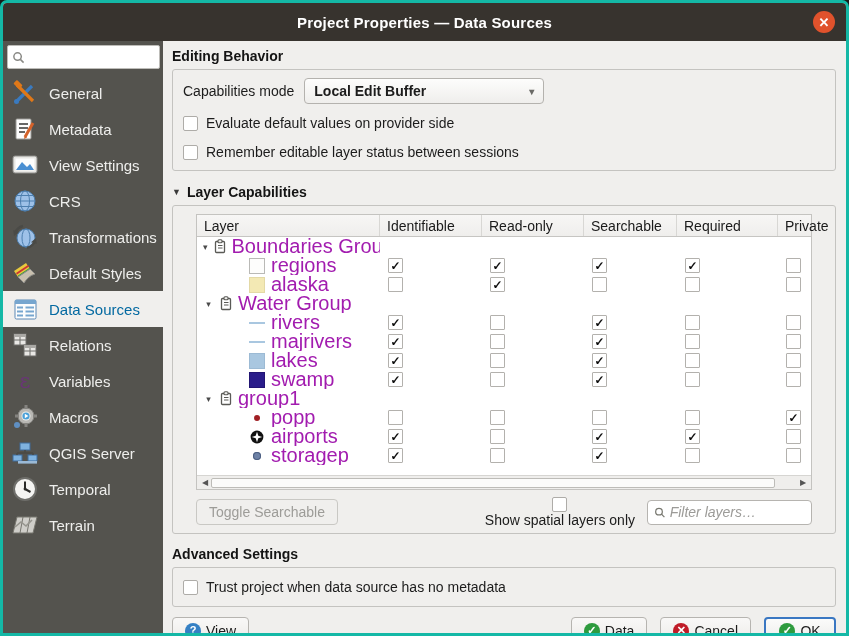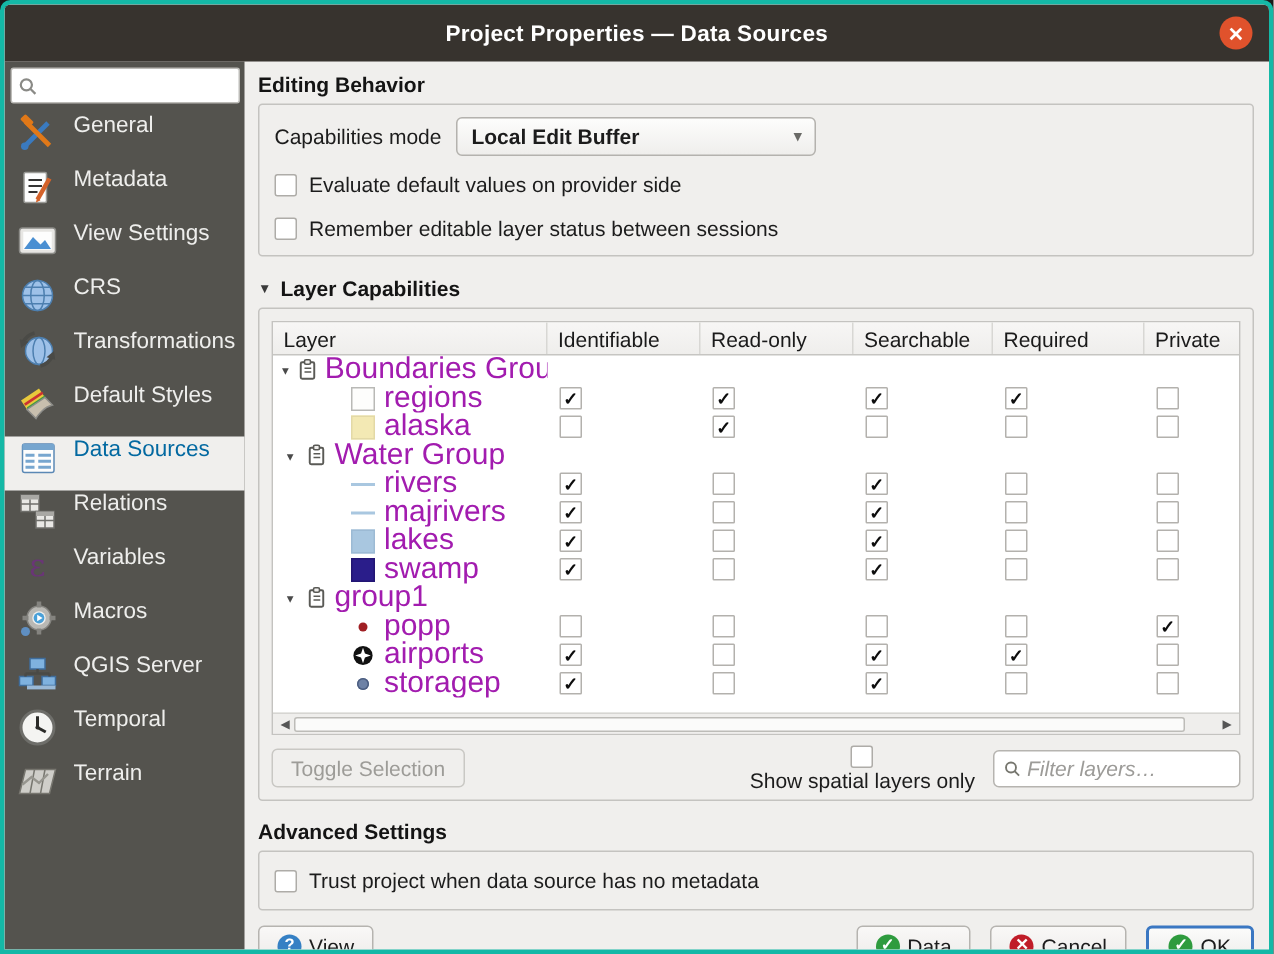--- a/index.html
+++ b/index.html
@@ -13,41 +13,41 @@
   .titlebar .title { color:#ffffff; font-weight:bold; font-size:15px; letter-spacing:.2px; }
   .close-btn { position:absolute; right:11px; top:8px; width:22px; height:22px; border-radius:50%; background:#e0522c; color:#ffffff; display:flex; align-items:center; justify-content:center; font-size:13px; font-weight:bold; cursor:default; }
 
   .body { flex:1; display:flex; min-height:0; }
 
   
   .sidebar { width:160px; background:#54534e; flex:none; display:flex; flex-direction:column; }
   .side-search { margin:4px 3px 6px 4px; height:24px; background:#ffffff; border:1px solid #bdbcb8; border-radius:2px; display:flex; align-items:center; padding:0 4px; }
   .side-search svg { flex:none; }
   .side-search input { border:none; outline:none; width:100%; font-size:13px; background:transparent; font-family:inherit; }
-  .side-item { height:36px; display:flex; gap:10px; padding-left:8px; color:#eeeeec; font-size:15px; cursor:default; }
+  .side-item { height:36px; display:flex; align-items:center; gap:10px; padding-left:8px; color:#eeeeec; font-size:15px; cursor:default; }
   .side-item.active { background:#f0efed; color:#0369a1; }
   .side-icon { width:28px; height:28px; display:flex; align-items:center; justify-content:center; flex:none; }
 
   
   .content { flex:1; padding:7px 10px 6px 9px; display:flex; flex-direction:column; overflow:hidden; }
   .sec-title { font-weight:bold; font-size:14px; color:#141414; display:flex; align-items:center; gap:6px; }
   .sec-title .tri-collapse { font-size:9px; color:#3a3a3a; }
   .frame { border:1px solid #c4c3c0; border-radius:3px; padding:8px 10px; }
 
   
   .eb-frame { margin-top:5px; }
   .tm-row { display:flex; align-items:center; gap:10px; height:26px; }
   .combo { width:240px; height:26px; background:linear-gradient(#fdfdfc,#efeeec); border:1px solid #b4b2ae; border-radius:4px; display:flex; align-items:center; padding:0 9px; font-weight:600; font-size:14px; }
   .combo .combo-arrow { margin-left:auto; color:#6a6a66; font-size:10px; }
   .cbrow { display:flex; align-items:center; gap:8px; margin-top:9px; height:20px; }
   .cbox { width:15px; height:15px; background:#ffffff; border:1px solid #aeaca8; border-radius:2px; flex:none; display:flex; align-items:center; justify-content:center; font-size:12px; font-weight:bold; color:#111; line-height:1; }
 
   
   .lc-title { margin-top:13px; }
-  .lc-frame { margin-top:5px; padding:8px 8px; }
+  .lc-frame { margin-top:5px; padding:8px 23px; }
   .table { border:1px solid #c4c3c0; background:#ffffff; }
   .thead, .trow { display:grid; grid-template-columns:183px 102px 102px 93px 101px 1fr; }
   .thead { background:linear-gradient(#f7f6f5,#efeeec); border-bottom:1px solid #c6c5c2; height:22px; }
   .th { display:flex; align-items:center; padding-left:7px; border-right:1px solid #d8d7d4; font-size:14px; color:#1a1a1a; }
   .th:last-child { border-right:none; }
   .trow { height:19px; }
   .cell { display:flex; align-items:center; }
   .check-cell { padding-left:8px; }
   .cb { width:15px; height:15px; background:#ffffff; border:1px solid #b3b1ad; border-radius:1px; display:flex; align-items:center; justify-content:center; font-size:12px; font-weight:bold; color:#0d0d0d; line-height:1; }
   .name-cell { overflow:hidden; white-space:nowrap; }
@@ -576,21 +576,21 @@
             </div>
           <div class="filler"></div>
           <div class="hscroll">
             <span class="harrow">◀</span>
             <span class="hthumb"></span>
             <span class="harrow">▶</span>
           </div>
         </div>
         <div class="lc-footer">
           <div class="btn disabled">
-            <span>Toggle Selection</span>
+            <span>Toggle Searchable</span>
           </div>
           <div class="spatial-cb">
             <span class="cbox"></span>
             <span>Show spatial layers only</span>
           </div>
           <div class="filter-box">
             <svg width="13" height="13" viewBox="0 0 14 14">
                 <circle cx="6" cy="6" r="4" fill="none" stroke="#77776f" stroke-width="1.5"></circle>
                 <line x1="9" y1="9" x2="12.5" y2="12.5" stroke="#77776f" stroke-width="1.5"></line>
               </svg>

